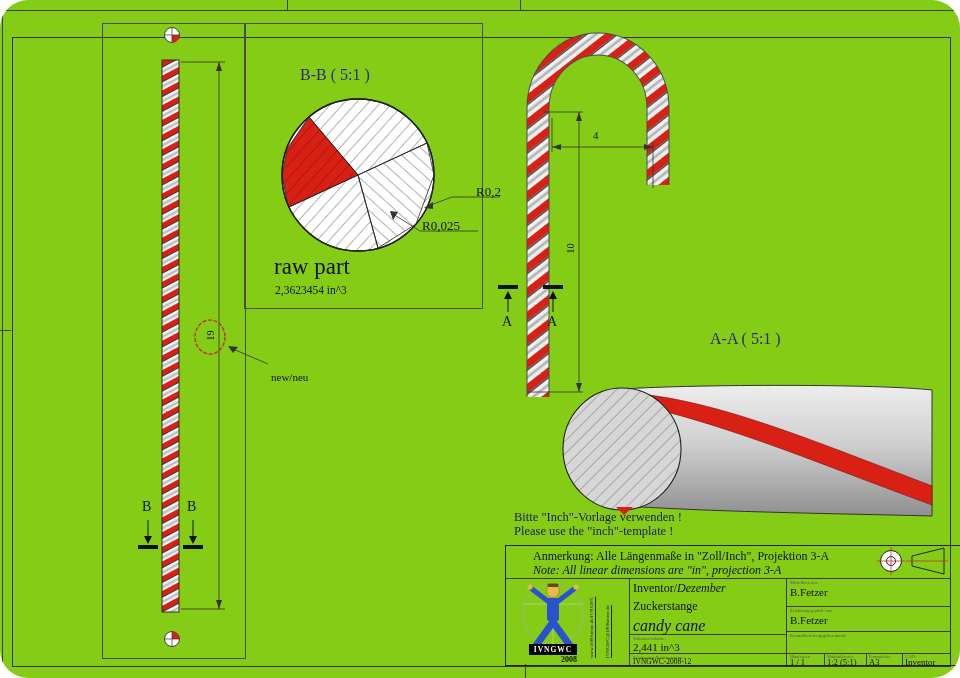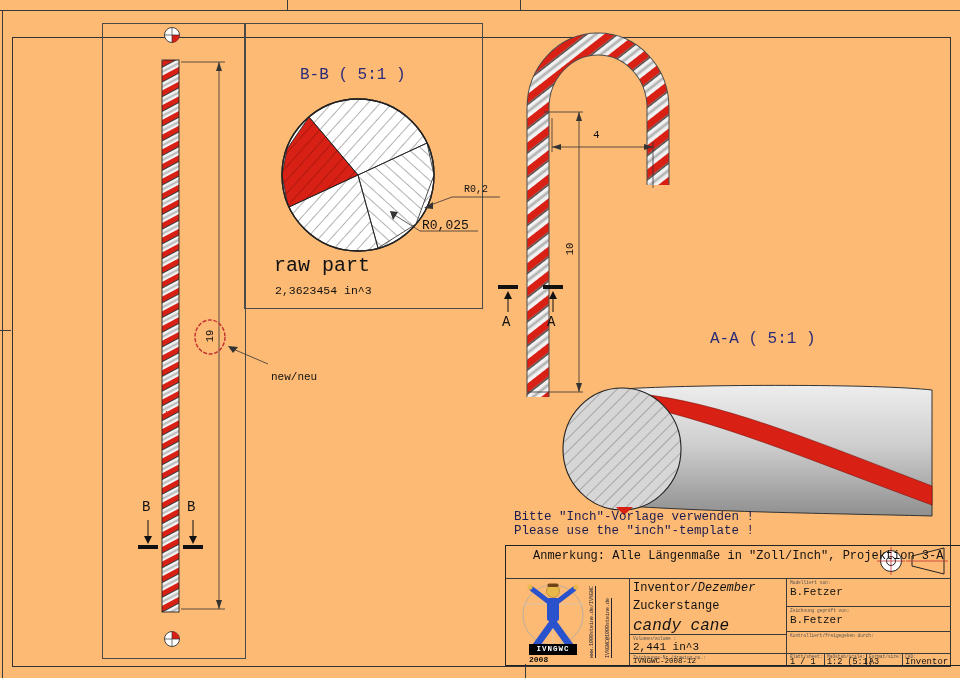--- a/index.html
+++ b/index.html
@@ -1,17 +1,17 @@
 <!DOCTYPE html>
 <html><head>
 <meta charset="utf-8">
 <style>
   html,body{margin:0;padding:0;background:#fff;}
-  #sheet{position:relative;width:960px;height:678px;background:#fdba74;overflow:hidden;
-         font-family:Liberation Mono, monospace;color:#111;}
+  #sheet{position:relative;width:960px;height:678px;background:#84cc16;overflow:hidden;
+         font-family:Liberation Serif, serif;color:#111;border-radius:28px;}
   .abs{position:absolute;}
   .ln{position:absolute;background:#3a3a3a;}
   .box{position:absolute;border:1px solid #4a4a4a;}
   .txt{position:absolute;white-space:nowrap;}
   .navy{color:#2b2b78;}
   .tiny{font-size:4.5px;color:#555;letter-spacing:0;}
   .val{font-size:11px;color:#111;}
   .rot{transform:rotate(-90deg);transform-origin:center;}
   .vert{writing-mode:vertical-rl;transform:rotate(180deg);font-size:5px;color:#223;text-decoration:underline;}
 </style>
@@ -185,23 +185,23 @@
       <line x1="557" y1="602" x2="574" y2="589" stroke="#2a52cc" stroke-width="5" stroke-linecap="round"></line>
       <circle cx="530" cy="587" r="2.6" fill="#e8b84b"></circle>
       <circle cx="576" cy="587" r="2.6" fill="#e8b84b"></circle>
       <circle cx="553" cy="591" r="6.5" fill="#e8b84b" stroke="#8a6a20" stroke-width="0.5"></circle>
       <rect x="547.5" y="583.5" width="11" height="3.5" rx="1.5" fill="#6e4416"></rect>
     </g>
   </svg>
 
   <div class="txt navy" style="left:300px;top:66px;font-size:16px;">B-B ( 5:1 )</div>
   <div class="txt navy" style="left:710px;top:330px;font-size:16px;">A-A ( 5:1 )</div>
-  <div class="txt" style="left:274px;top:254px;font-size:20px;">raw part</div>
+  <div class="txt" style="left:274px;top:254px;font-size:23px;">raw part</div>
   <div class="txt" style="left:275px;top:284px;font-size:11.5px;">2,3623454 in^3</div>
-  <div class="txt" style="left:464px;top:184px;font-size:10px;text-align:right;">R0,2</div>
+  <div class="txt" style="left:476px;top:184px;font-size:13px;text-align:right;">R0,2</div>
   <div class="txt" style="left:422px;top:218px;font-size:13px;">R0,025</div>
   <div class="txt" style="left:271px;top:357px;font-size:11px;margin-top:14px;">new/neu</div>
   <div class="txt rot" style="left:198px;top:330px;width:24px;font-size:10.5px;text-align:center;">19</div>
   <div class="txt" style="left:593px;top:129px;font-size:11px;">4</div>
   <div class="txt rot" style="left:558px;top:243px;width:24px;font-size:10.5px;text-align:center;">10</div>
   <div class="txt" style="left:142px;top:499px;font-size:14px;">B</div>
   <div class="txt" style="left:187px;top:499px;font-size:14px;">B</div>
   <div class="txt" style="left:502px;top:314px;font-size:14px;">A</div>
   <div class="txt" style="left:547px;top:314px;font-size:14px;">A</div>
   <div class="txt" style="left:514px;top:510px;font-size:12.5px;color:#1c1c50;">Bitte "Inch"-Vorlage verwenden !</div>
@@ -214,20 +214,21 @@
     <div class="ln" style="left:280px;top:60px;width:165px;height:1px;"></div>
     <div class="ln" style="left:280px;top:85px;width:165px;height:1px;"></div>
     <div class="ln" style="left:280px;top:107px;width:165px;height:1px;"></div>
     <div class="ln" style="left:123px;top:88px;width:157px;height:1px;"></div>
     <div class="ln" style="left:123px;top:107px;width:157px;height:1px;"></div>
     <div class="ln" style="left:318px;top:107px;width:1px;height:12px;"></div>
     <div class="ln" style="left:360px;top:107px;width:1px;height:12px;"></div>
     <div class="ln" style="left:396px;top:107px;width:1px;height:12px;"></div>
 
     <div class="txt" style="left:27px;top:3px;font-size:12px;">Anmerkung: Alle Längenmaße in "Zoll/Inch", Projektion 3-A</div>
+    <div class="txt" style="left:27px;top:17px;font-size:12px;font-style:italic;">Note: All linear dimensions are "in", projection 3-A</div>
 
     <div class="txt" style="left:127px;top:35px;font-size:12px;"><span>Inventor/</span><span style="font-style:italic;">Dezember</span></div>
     <div class="txt" style="left:127px;top:53px;font-size:12px;">Zuckerstange</div>
     <div class="txt" style="left:127px;top:71px;font-size:16px;font-style:italic;">candy cane</div>
     <div class="txt tiny" style="left:127px;top:90px;">Volumen/volume :</div>
     <div class="txt val" style="left:127px;top:95px;">2,441 in^3</div>
     <div class="txt tiny" style="left:127px;top:108.5px;">Zeichnungs-Nr./drawing no.:</div>
     <div class="txt" style="left:127px;top:111px;font-size:7.5px;">IVNGWC-2008-12</div>
 
     <div class="txt tiny" style="left:284px;top:34px;">Modelliert von:</div>
@@ -240,17 +241,17 @@
     <div class="txt" style="left:284px;top:111px;font-size:8.5px;">1 / 1</div>
     <div class="txt tiny" style="left:321px;top:108px;">Maßstab/scale:</div>
     <div class="txt" style="left:321px;top:111px;font-size:8.5px;">1:2 (5:1)</div>
     <div class="txt tiny" style="left:363px;top:108px;">Format/size:</div>
     <div class="txt" style="left:363px;top:111px;font-size:8.5px;">A3</div>
     <div class="txt tiny" style="left:399px;top:108px;">CAD:</div>
     <div class="txt" style="left:399px;top:111px;font-size:9px;">Inventor</div>
   </div>
 
   <div class="abs" style="left:529px;top:644px;width:48px;height:11px;background:#000;color:#fff;font-size:7.5px;font-weight:bold;text-align:center;line-height:11px;letter-spacing:1px;">IVNGWC</div>
-  <div class="abs" style="left:529px;top:655px;width:48px;font-size:8px;font-weight:bold;text-align:left;">2008</div>
+  <div class="abs" style="left:529px;top:655px;width:48px;font-size:8px;font-weight:bold;text-align:right;">2008</div>
   <div class="abs vert" style="left:589px;top:592px;height:66px;">www.1000steine.de/IVNGWC</div>
   <div class="abs vert" style="left:605px;top:596px;height:62px;">IVNGWC@1000steine.de</div>
 
 </div>
 
 </body></html>

